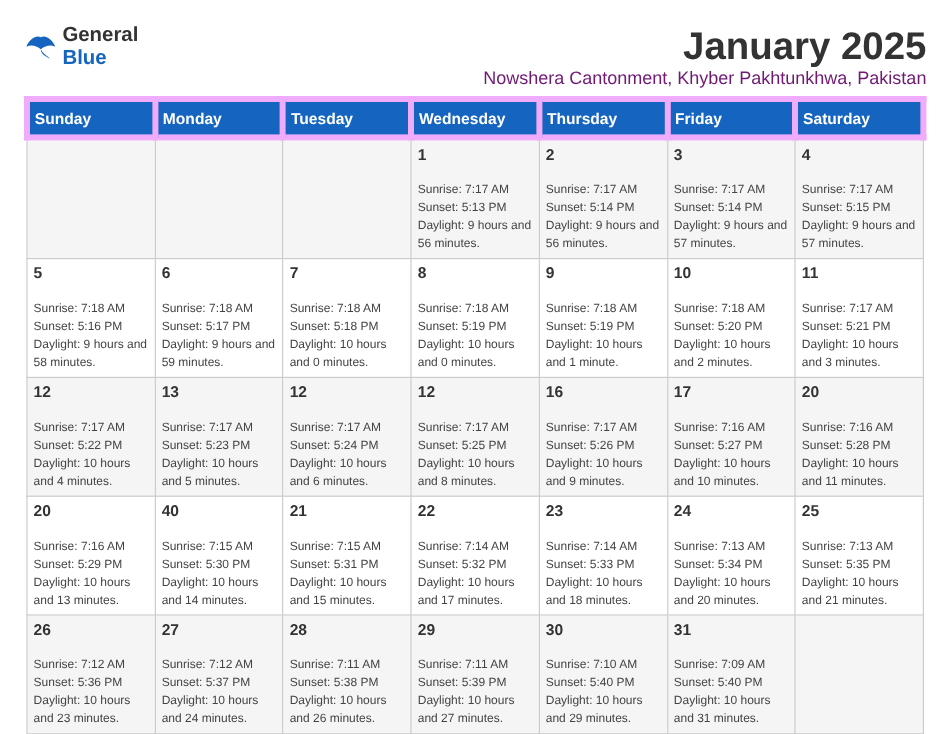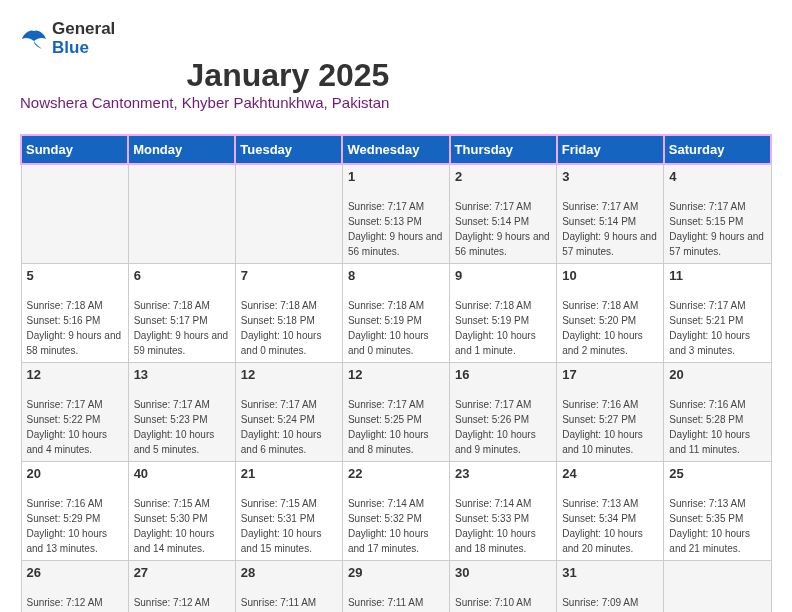--- a/index.html
+++ b/index.html
@@ -7,22 +7,21 @@
       font-family: Arial, sans-serif;
       background: #fff;
       width: 792px;
       min-height: 612px;
       padding: 20px;
     }
     .header {
       display: flex;
       align-items: flex-start;
       justify-content: space-between;
-      margin-bottom: 23px;
-      flex-direction: column;
+      margin-bottom: 6px;
     }
     .logo {
       display: flex;
       align-items: center;
       gap: 4px;
     }
     .logo-bird {
       width: 28px;
       height: 24px;
     }
@@ -45,21 +44,21 @@
     }
     thead tr {
       background-color: #1565c0;
       color: #fff;
     }
     thead th {
       padding: 6px 4px;
       font-size: 13px;
       font-weight: bold;
       text-align: left;
-      border: 2px solid #f0abfc;
+      border: 5px solid #f0abfc;
     }
     tbody tr {
       vertical-align: top;
     }
     tbody tr:nth-child(odd) {
       background-color: #f5f5f5;
     }
     tbody tr:nth-child(even) {
       background-color: #fff;
     }

